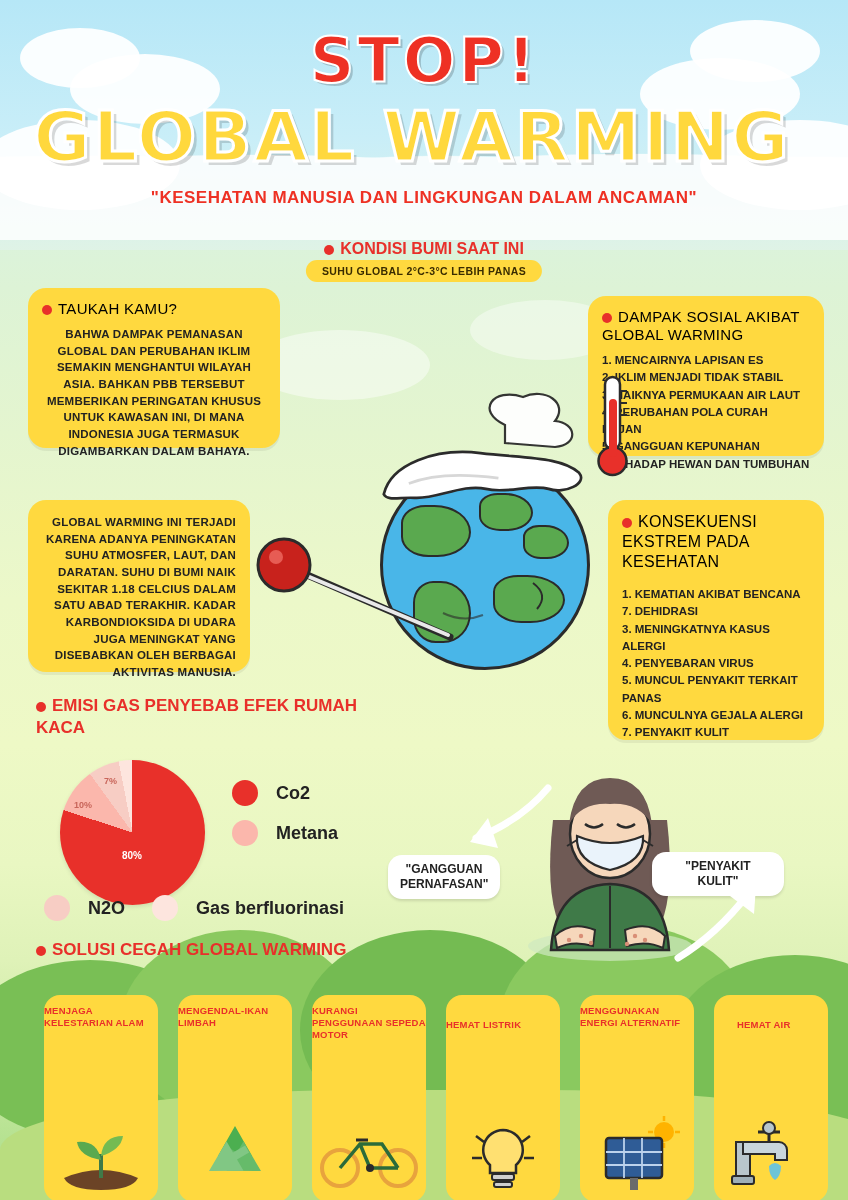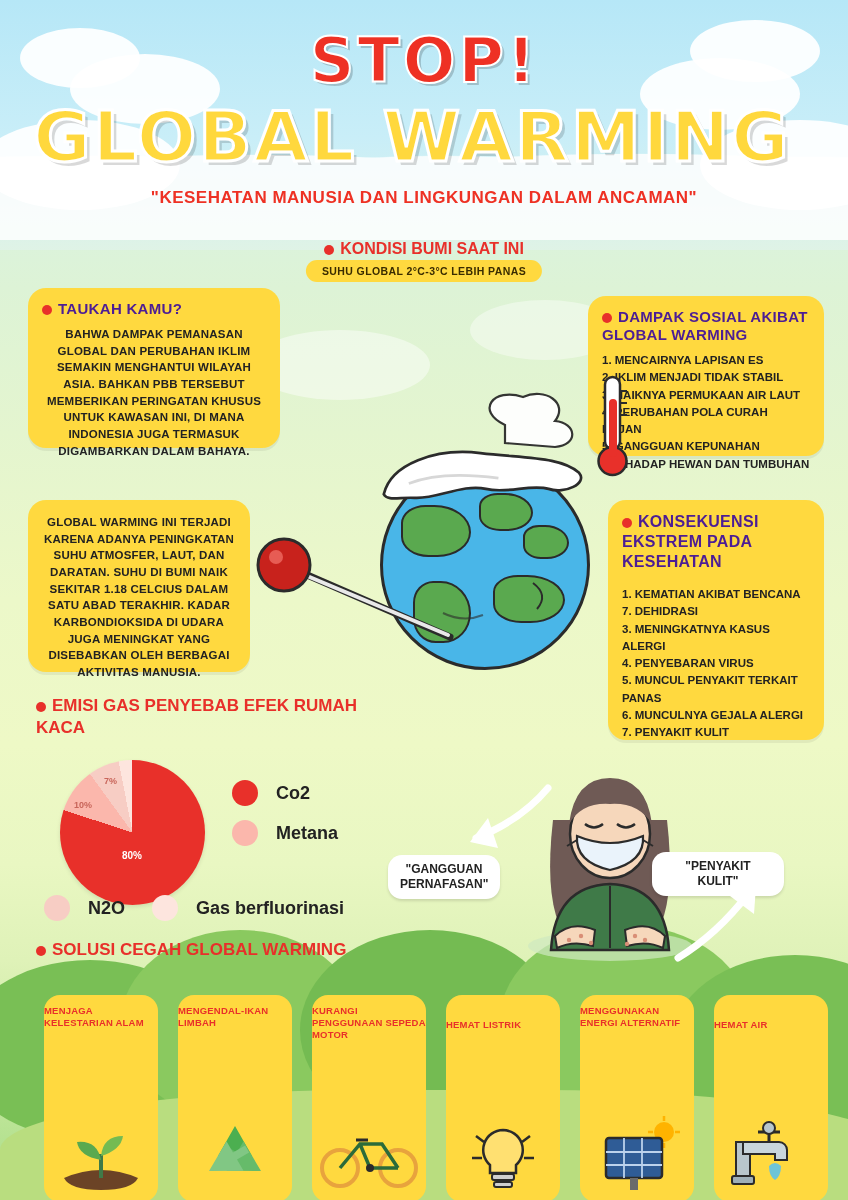--- a/index.html
+++ b/index.html
@@ -52,21 +52,21 @@
     position: absolute; top: 188px; left: 0; width: 848px; text-align: center;
     font-size: 17px; font-weight: bold; color: #ee3124; letter-spacing: .5px;
   }
 
   
   .card {
     position: absolute; background: #ffd93f; border-radius: 18px;
     box-shadow: 0 3px 0 rgba(0,0,0,.06);
   }
   .card-title {
-    color: #4c1d95; font-weight: bold; font-size: 15px; line-height: 1.2;
+    color: #000000; font-weight: normal; font-size: 15px; line-height: 1.2;
     letter-spacing: .3px;
   }
   .dot { display:inline-block; width:10px; height:10px; border-radius:50%;
     background:#e8302a; margin-right:6px; vertical-align:middle; }
   .body-txt { font-size: 11.5px; line-height: 1.45; color:#222; font-weight:bold; letter-spacing:.2px; }
   ul.body-list { list-style:none; font-size:11.5px; line-height:1.5; color:#222; font-weight:bold; }
 
   
   .banner-title { position:absolute; top:240px; left:0; width:848px; text-align:center;
     font-size:16px; font-weight:bold; color:#e8302a; }
@@ -140,21 +140,21 @@
   <div class="banner-pill">SUHU GLOBAL 2°C-3°C LEBIH PANAS</div>
 
   <div class="card" style="left:28px;top:288px;width:252px;height:160px;padding:12px 14px;">
     <div class="card-title">
       <span class="dot"></span><span>TAUKAH KAMU?</span>
     </div>
     <div class="body-txt" style="margin-top:8px;text-align:center;">BAHWA DAMPAK PEMANASAN GLOBAL DAN PERUBAHAN IKLIM SEMAKIN MENGHANTUI WILAYAH ASIA. BAHKAN PBB TERSEBUT MEMBERIKAN PERINGATAN KHUSUS UNTUK KAWASAN INI, DI MANA INDONESIA JUGA TERMASUK DIGAMBARKAN DALAM BAHAYA.</div>
   </div>
 
   <div class="card" style="left:28px;top:500px;width:222px;height:172px;padding:14px 14px;">
-    <div class="body-txt" style="text-align:center;">GLOBAL WARMING INI TERJADI KARENA ADANYA PENINGKATAN SUHU ATMOSFER, LAUT, DAN DARATAN. SUHU DI BUMI NAIK SEKITAR 1.18 CELCIUS DALAM SATU ABAD TERAKHIR. KADAR KARBONDIOKSIDA DI UDARA JUGA MENINGKAT YANG DISEBABKAN OLEH BERBAGAI AKTIVITAS MANUSIA.</div>
+    <div class="body-txt" style="text-align:right;">GLOBAL WARMING INI TERJADI KARENA ADANYA PENINGKATAN SUHU ATMOSFER, LAUT, DAN DARATAN. SUHU DI BUMI NAIK SEKITAR 1.18 CELCIUS DALAM SATU ABAD TERAKHIR. KADAR KARBONDIOKSIDA DI UDARA JUGA MENINGKAT YANG DISEBABKAN OLEH BERBAGAI AKTIVITAS MANUSIA.</div>
   </div>
 
   <div class="card" style="left:588px;top:296px;width:236px;height:160px;padding:12px 14px;">
     <div class="card-title" style="text-align:left;">
       <span class="dot"></span><span>DAMPAK SOSIAL AKIBAT GLOBAL WARMING</span>
     </div>
     <ul class="body-list" style="margin-top:8px;">
       <li>1. MENCAIRNYA LAPISAN ES</li>
       <li>2. IKLIM MENJADI TIDAK STABIL</li>
       <li>3. NAIKNYA PERMUKAAN AIR LAUT</li>
@@ -346,21 +346,21 @@
         <line x1="44" y1="22" x2="44" y2="62"></line>
           <line x1="62" y1="22" x2="62" y2="62"></line>
         <line x1="26" y1="36" x2="82" y2="36"></line>
           <line x1="26" y1="49" x2="82" y2="49"></line>
       </g>
       <rect x="50" y="62" width="8" height="12" fill="#6b6b6b"></rect>
     </svg>
   </div>
 
   <div class="sol" style="left:714px;">
-    <div class="sol-label" style="padding-top:14px;">HEMAT AIR</div>
+    <div class="sol-label" style="padding-top:14px;padding-left:23px;">HEMAT AIR</div>
     <svg class="sol-icon" viewBox="0 0 114 78">
       <rect x="22" y="26" width="14" height="34" fill="#b8c6cc" stroke="#2b2b2b" stroke-width="2"></rect>
       <path d="M29,26 h36 a8,8 0 0 1 8,8 v10 h-12 v-6 h-32 z" fill="#c9d6dc" stroke="#2b2b2b" stroke-width="2"></path>
       <rect x="18" y="60" width="22" height="8" rx="2" fill="#9fb0b8" stroke="#2b2b2b" stroke-width="2"></rect>
       <path d="M44,16 h22 M55,16 v10" stroke="#2b2b2b" stroke-width="3"></path>
       <circle cx="55" cy="12" r="6" fill="#b8c6cc" stroke="#2b2b2b" stroke-width="2"></circle>
       <path d="M67,50 q0,10 -6,14 q-6,-4 -6,-14 q6,-6 12,0 z" fill="#5ec1e8" opacity=".9"></path>
     </svg>
   </div>
 

